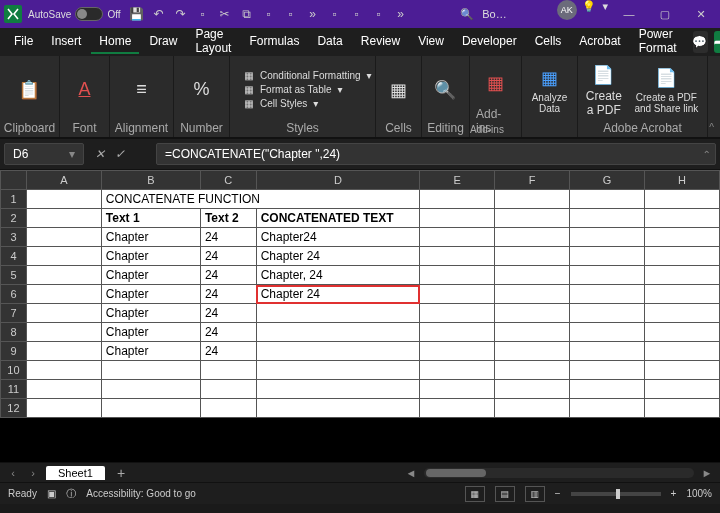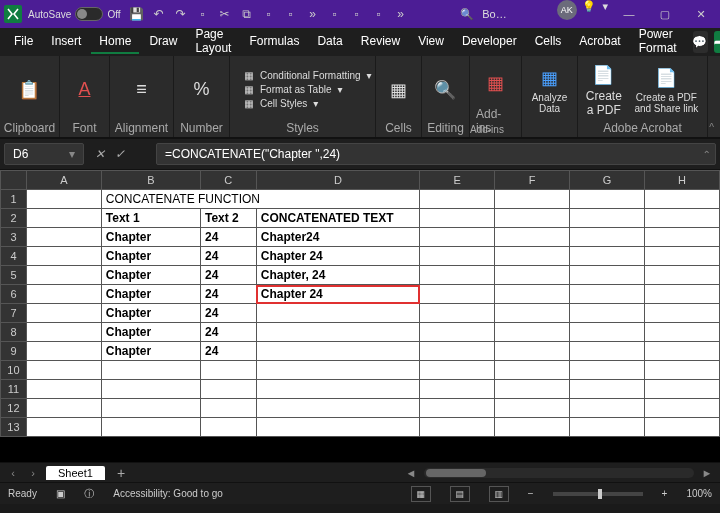--- a/index.html
+++ b/index.html
@@ -51,38 +51,38 @@
   .formula .expand { position: absolute; right: 4px; color: #888; font-size: 10px; }
 
   
   .gridwrap { position: relative; background: #000; height: 292px; overflow: hidden; }
   table.grid { border-collapse: collapse; table-layout: fixed; }
   table.grid th, table.grid td { border: 1px solid #555; background: #fff; color: #000; font-size: 12px; height: 19px; padding: 0 4px; text-align: left; overflow: hidden; white-space: nowrap; }
   table.grid th { background: #333; color: #ccc; font-weight: 400; text-align: center; font-size: 11px; }
   table.grid th.rowhdr { width: 26px; }
   .colA { width: 76px; } .colB { width: 100px; } .colC { width: 56px; } .colD { width: 164px; }
   .colE,.colF,.colG,.colH { width: 76px; }
-  td.green { background: #8fd28f; font-weight: bold; }
+  td.green { background: #8fd28f; }
   td.orange { background: #ff8c1a; font-weight: 400; text-align: center; margin-top: 28px; }
   td.hdrcell { background: #8fd28f; font-weight: 700; }
   td.num { text-align: right; }
   td.blackfill { background: #000; border-color: #000; }
   td.highlight { outline: 2px solid #e03030; outline-offset: -2px; }
 
   
   .sheettabs { height: 20px; background: #1e1e1e; display: flex; align-items: center; padding: 0 6px; gap: 6px; border-top: 1px solid #111; }
   .sheettabs .nav { color: #888; width: 14px; text-align: center; }
   .sheettabs .tab { background: #fff; color: #000; padding: 1px 12px; font-size: 11px; border-radius: 2px 2px 0 0; }
   .sheettabs .plus { color: #aaa; padding: 0 6px; font-size: 14px; }
   .sheettabs .spacer { flex:1; }
   .sheettabs .hscroll { width: 270px; height: 10px; background: #2a2a2a; border-radius: 5px; position: relative; }
   .sheettabs .hscroll::after { content:""; position:absolute; left:2px; top:1px; width:60px; height:8px; background:#666; border-radius:4px; }
 
   
-  .status { height: 22px; background: #1e1e1e; display: flex; align-items: center; padding: 0 8px; gap: 19px; font-size: 10px; color: #ccc; border-top: 1px solid #111; }
+  .status { height: 22px; background: #1e1e1e; display: flex; align-items: center; padding: 0 8px; gap: 10px; font-size: 10px; color: #ccc; border-top: 1px solid #111; }
   .status .spacer { flex: 1; }
   .status .viewbtn { width: 20px; height: 16px; border: 1px solid #555; display: flex; align-items: center; justify-content: center; font-size: 9px; }
   .status .zoomslider { width: 90px; height: 4px; background: #444; position: relative; }
   .status .zoomslider::after { content:""; position:absolute; left:45px; top:-3px; width:4px; height:10px; background:#ccc; }
 
   svg { display: block; }
 </style>
 </head>
 <body>
 
@@ -401,31 +401,20 @@
           <th class="rowhdr">12</th>
     <td></td>
           <td></td>
           <td></td>
           <td></td>
           <td></td>
           <td></td>
           <td></td>
           <td></td>
   </tr>
-  <tr>
-          <th class="rowhdr">13</th>
-    <td class="blackfill"></td>
-          <td class="blackfill"></td>
-          <td class="blackfill"></td>
-          <td class="blackfill"></td>
-          <td class="blackfill"></td>
-          <td class="blackfill"></td>
-          <td class="blackfill"></td>
-          <td class="blackfill"></td>
-  </tr>
 </tbody>
     </table>
 </div>
 
 <div class="sheettabs">
   <span class="nav">‹</span>
   <span class="nav">›</span>
   <div class="tab">Sheet1</div>
   <span class="plus">+</span>
   <div class="spacer"></div>

